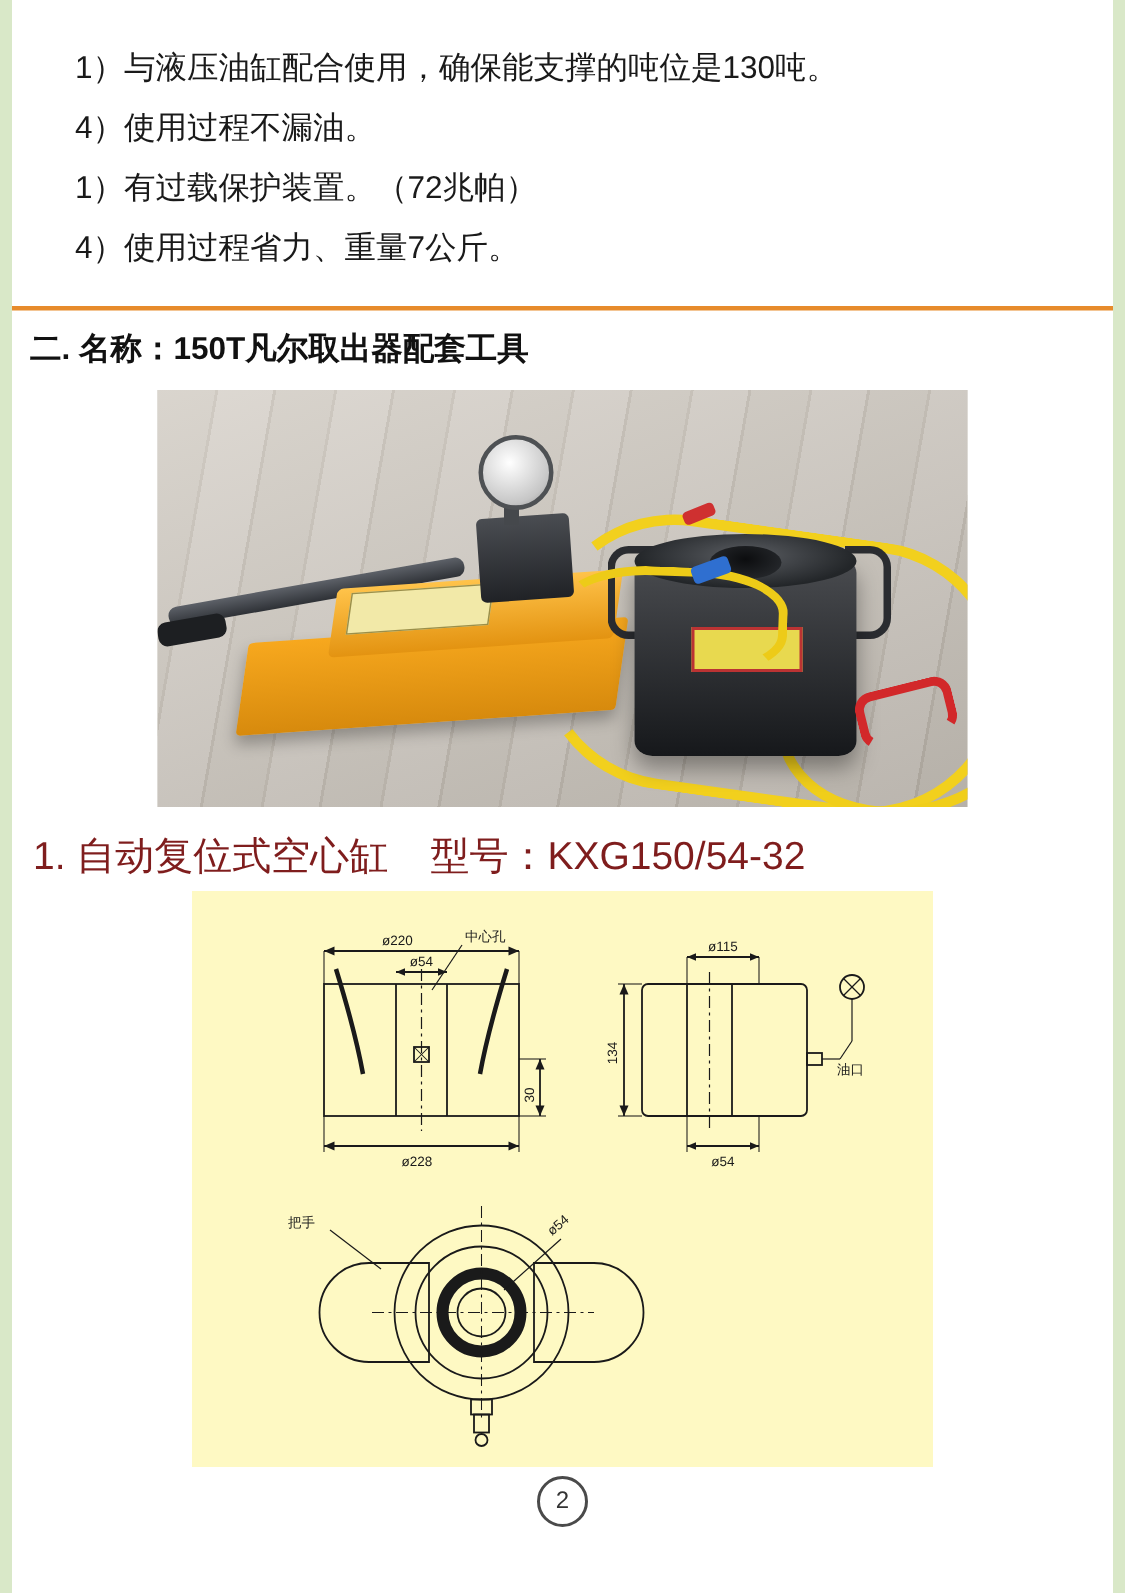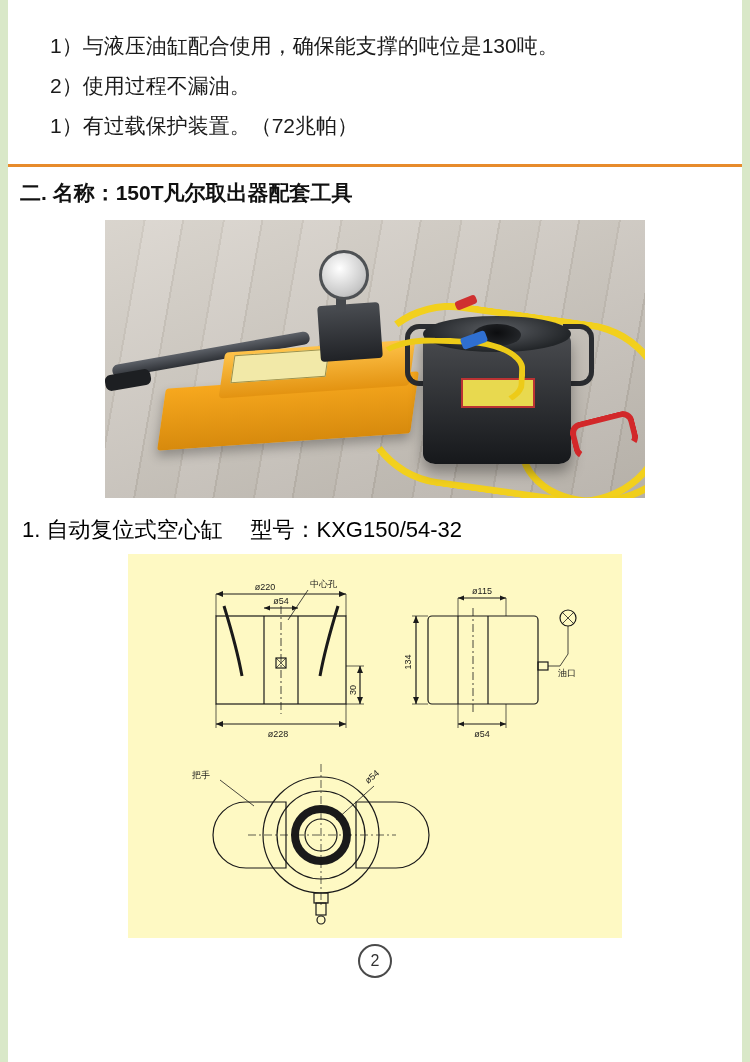--- a/index.html
+++ b/index.html
@@ -299,24 +299,24 @@
     left: 350px;
     top: 78px;
     width: 22px;
     height: 9px;
     background: #cf3030;
     border-radius: 3px;
     transform: rotate(-22deg);
   }
   
   .item-head {
-    font-size: 22px;
+    font-size: 26px;
     line-height: 32px;
     padding: 16px 0 8px 14px;
-    color: #000000;
+    color: #7f1d1d;
     white-space: nowrap;
   }
   .item-head .model {
     margin-left: 28px;
   }
   
   .drawing-wrap {
     display: flex;
     justify-content: center;
   }
@@ -350,22 +350,23 @@
 
 <div class="page">
 
   <div class="left-rail"></div>
   <div class="right-rail"></div>
 
   <div class="content">
 
     <div class="spec-list">
       <div class="spec-item">1）与液压油缸配合使用，确保能支撑的吨位是130吨。</div>
-      <div class="spec-item">2）使用过程不漏油。</div>
+      <div class="spec-item">4）使用过程不漏油。</div>
       <div class="spec-item">1）有过载保护装置。（72兆帕）</div>
+      <div class="spec-item">4）使用过程省力、重量7公斤。</div>
     </div>
 
     <div class="divider"></div>
 
     <div class="section-head">二. 名称：150T凡尔取出器配套工具</div>
 
     <div class="photo-wrap">
       <div class="photo">
         <div class="floor"></div>
         <div class="hose1"></div>

